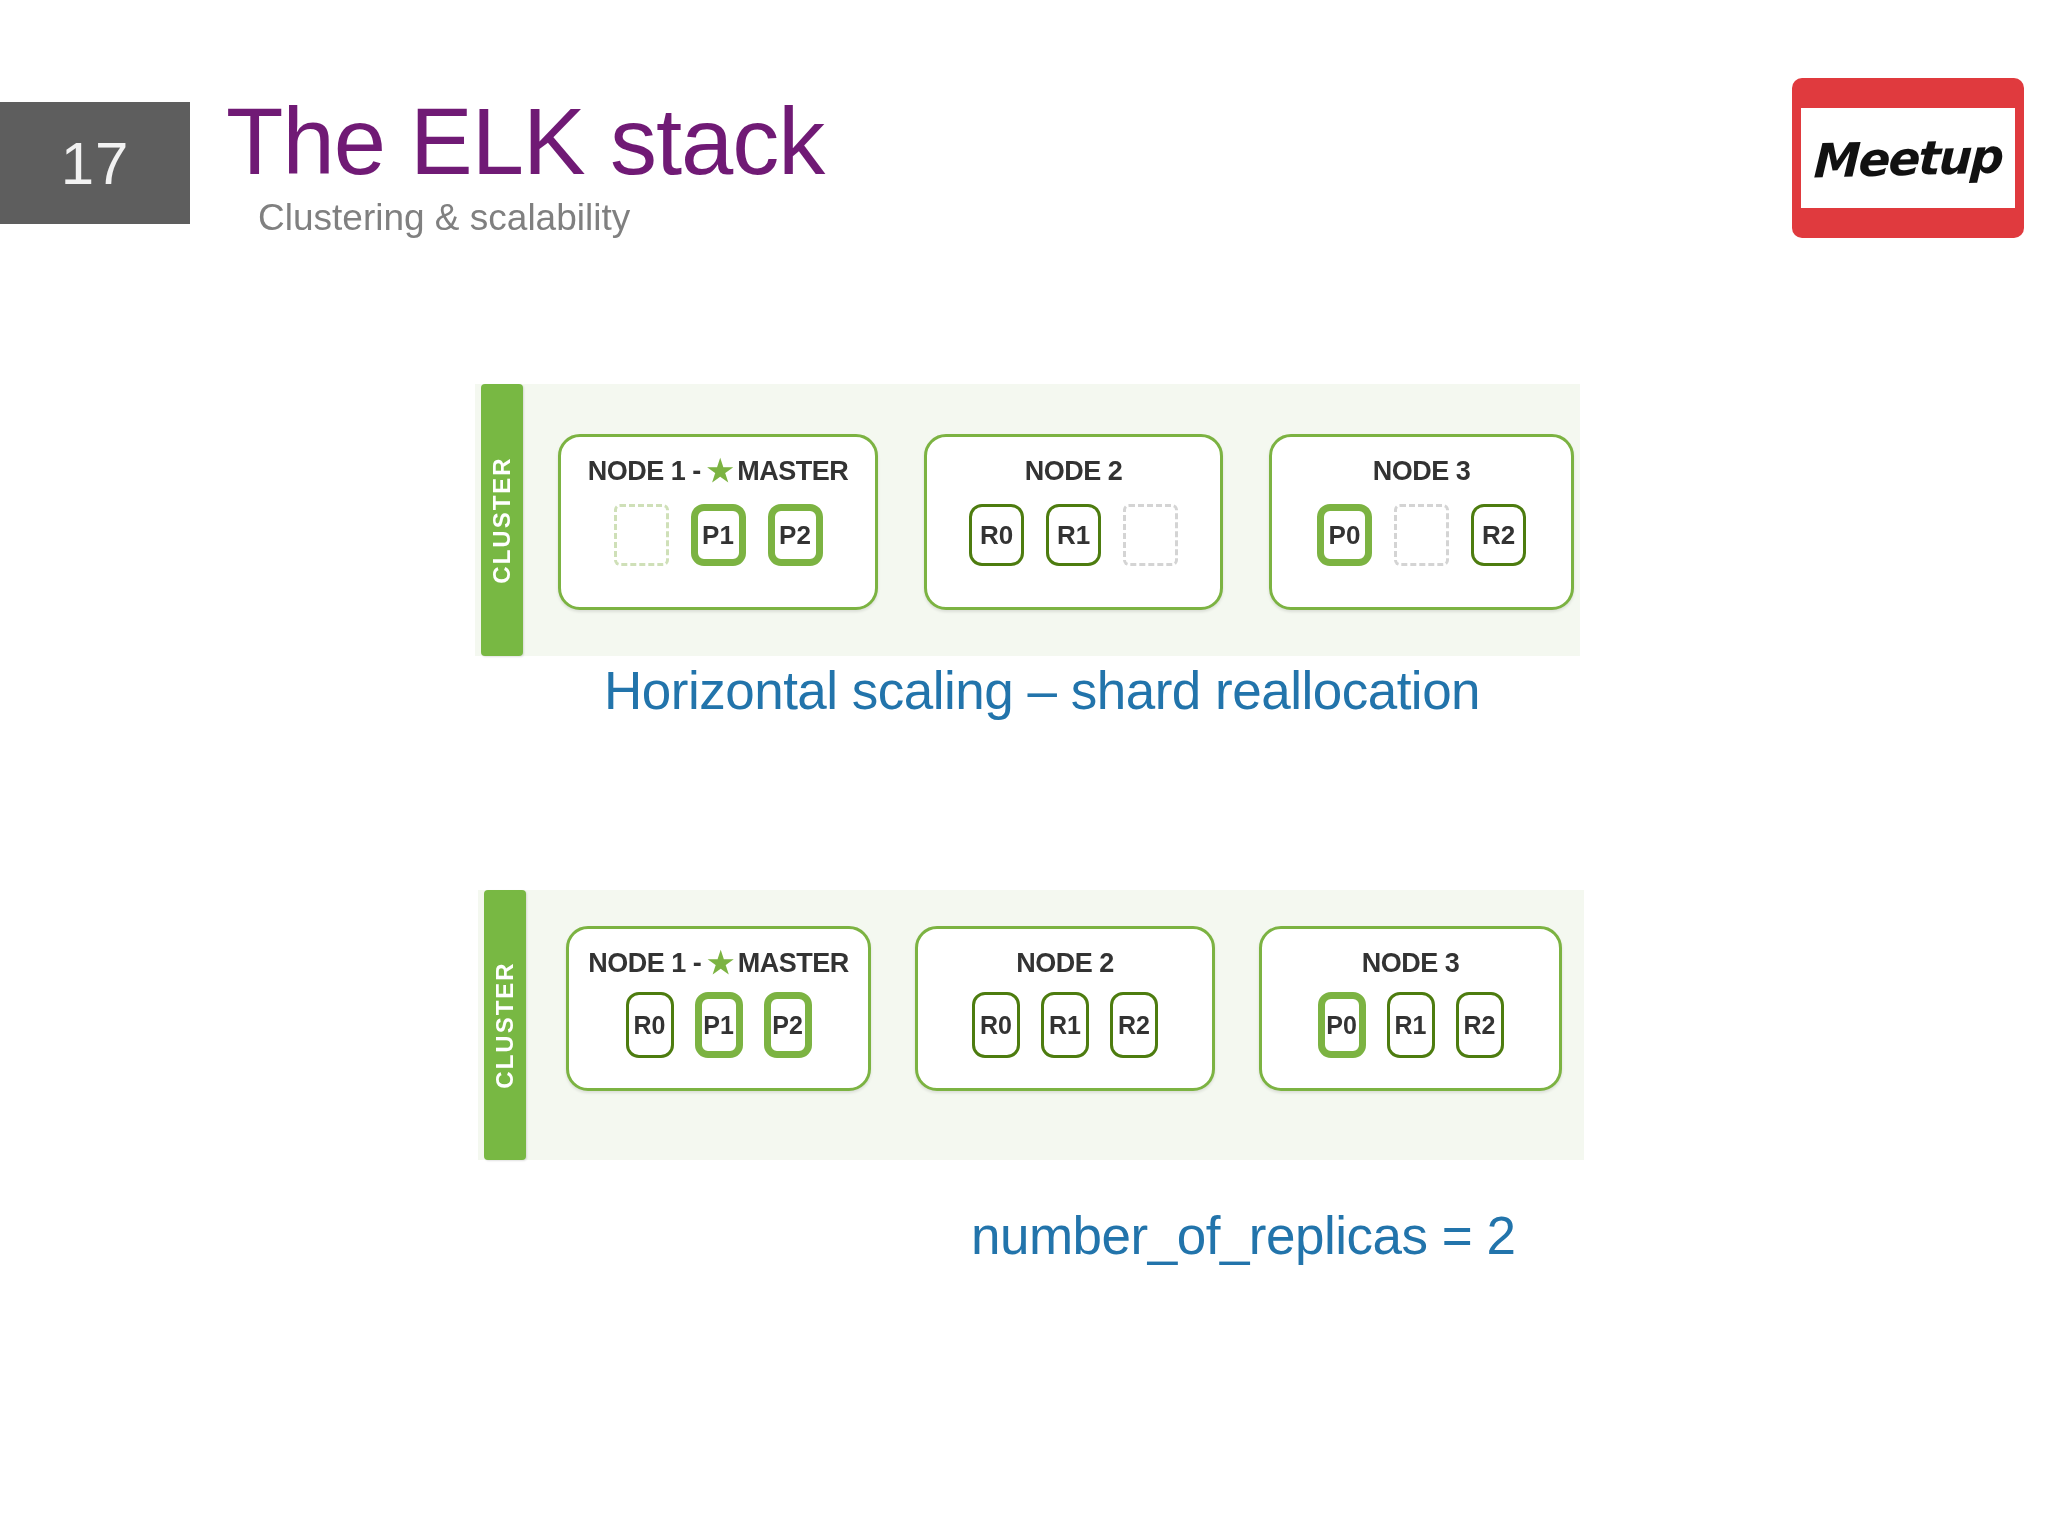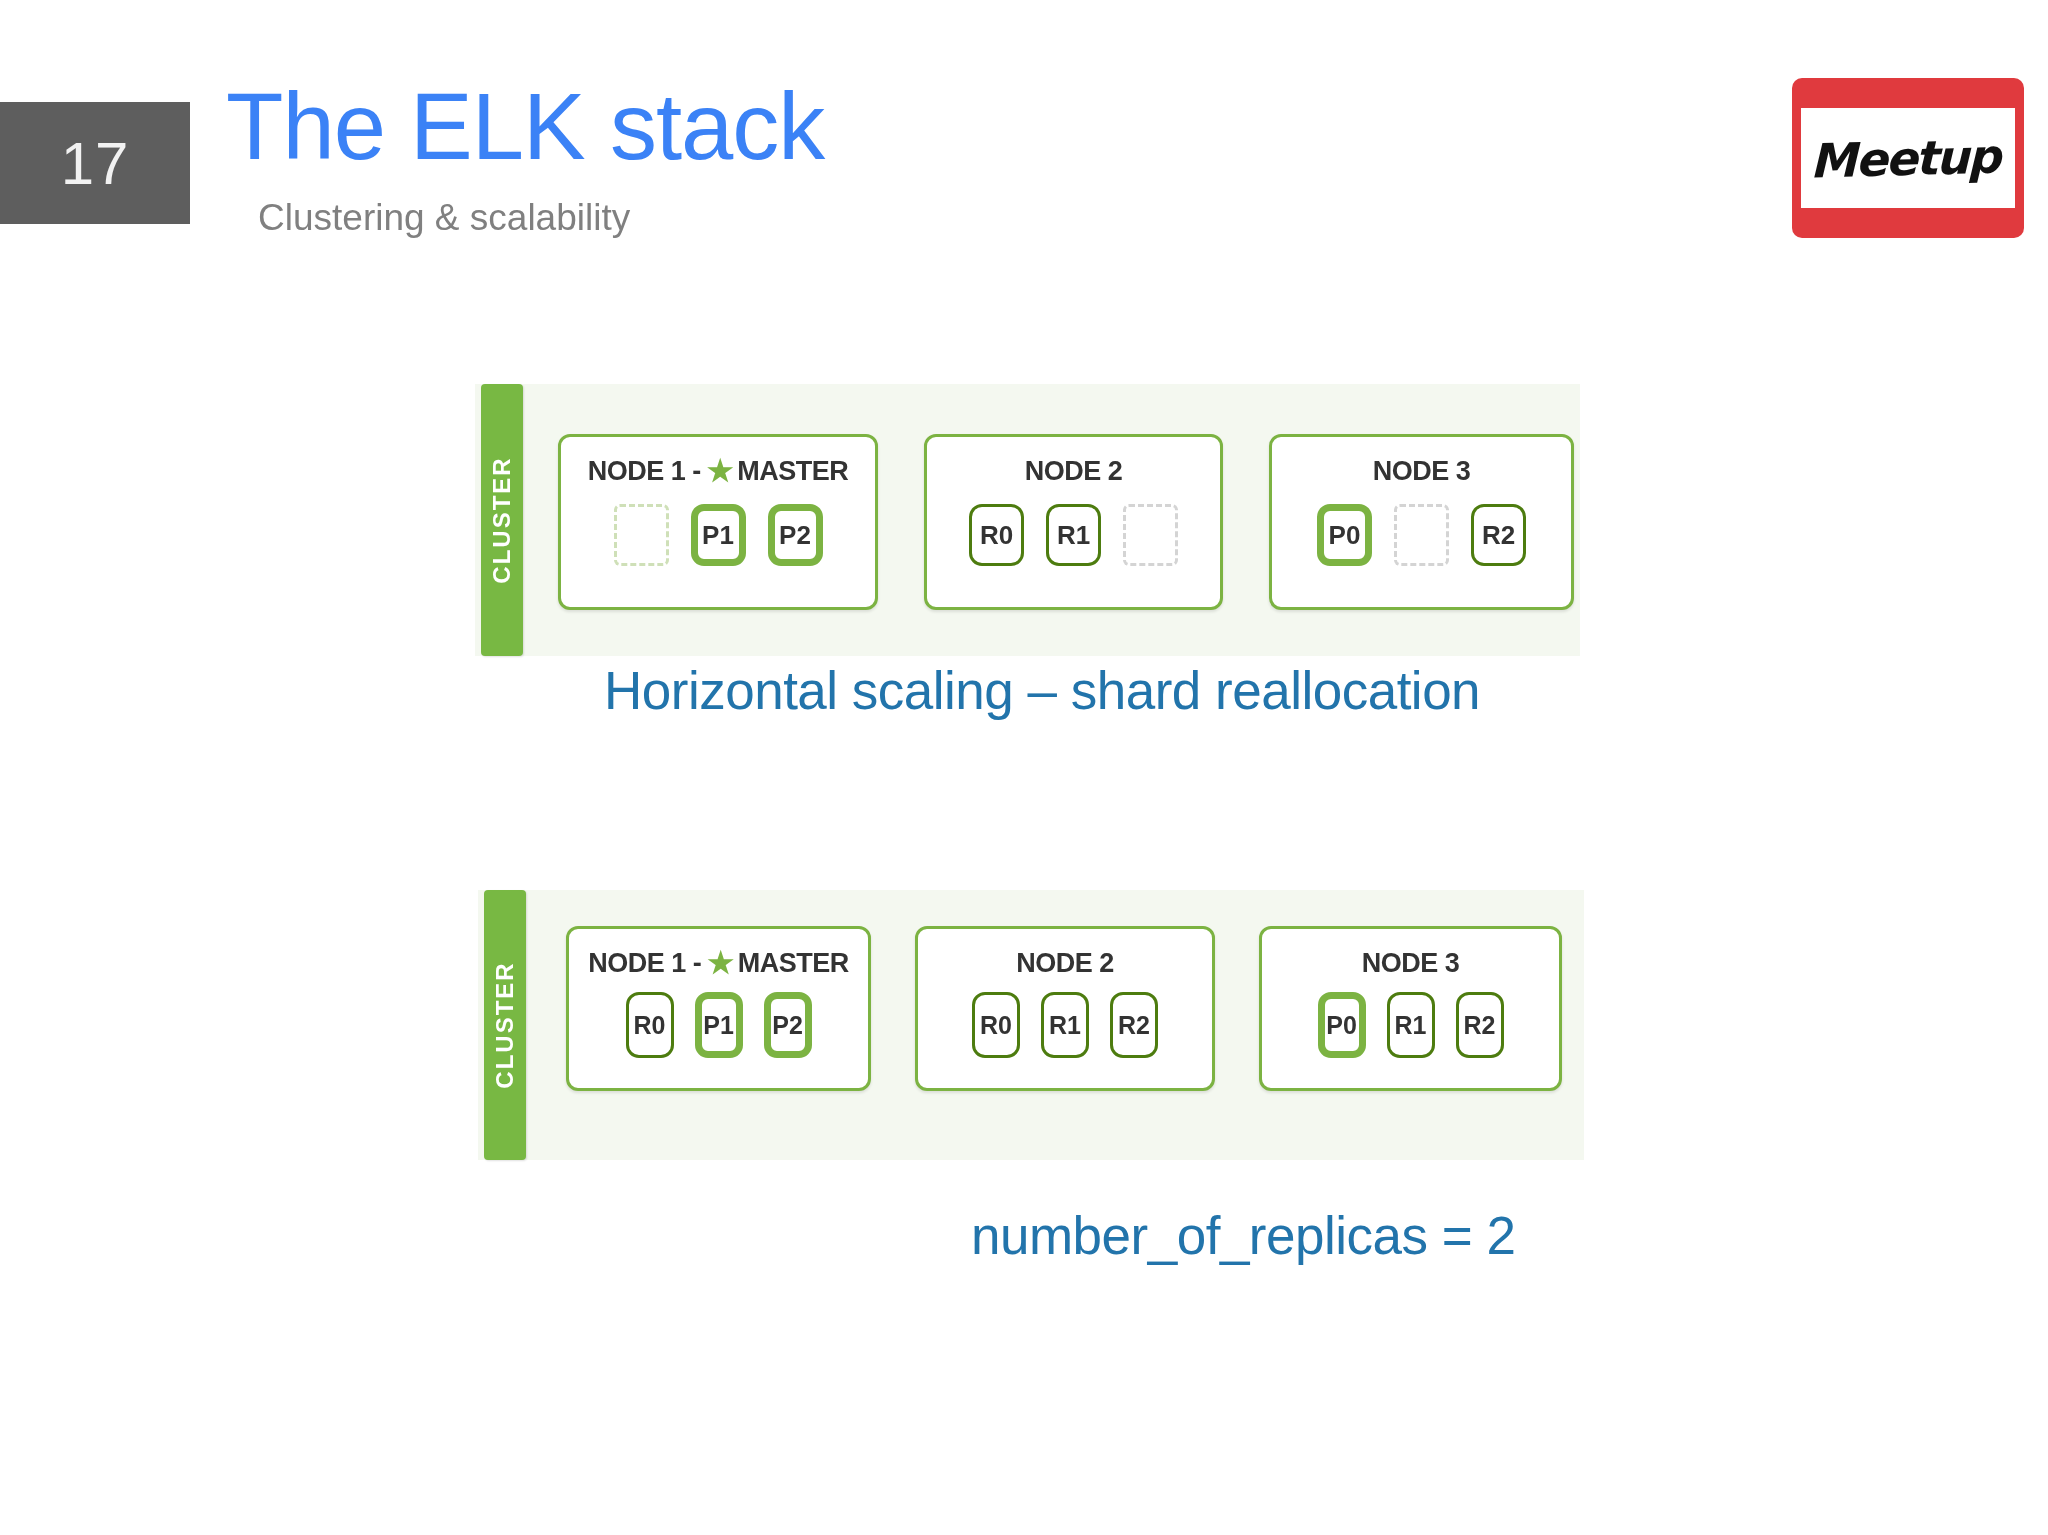--- a/index.html
+++ b/index.html
@@ -33,24 +33,25 @@
     letter-spacing: 1px;
   }
   .title-block {
     position: absolute;
     left: 226px;
     top: 80px;
   }
   .slide-title {
     font-size: 94px;
     font-weight: 400;
-    color: #3b82f6;
+    color: #701a75;
     line-height: 1.0;
     letter-spacing: -1px;
     white-space: nowrap;
+    margin-top: 15px;
   }
   .slide-subtitle {
     position: absolute;
     left: 226px;
     top: 197px;
     font-size: 37px;
     color: #808080;
     font-weight: 400;
     white-space: nowrap;
     margin-left: 32px;
@@ -120,21 +121,21 @@
     letter-spacing: 2px;
     white-space: nowrap;
   }
   .nodes-row {
     position: absolute;
     display: flex;
   }
   .node-box {
     box-sizing: border-box;
     border: 3px solid #7cb342;
-    border-radius: 12px;
+    border-radius: 22px;
     background: #ffffff;
     box-shadow: 0 2px 3px rgba(0,0,0,0.10);
     display: flex;
     flex-direction: column;
     align-items: center;
   }
   .node-title {
     font-size: 27px;
     font-weight: bold;
     color: #333333;

